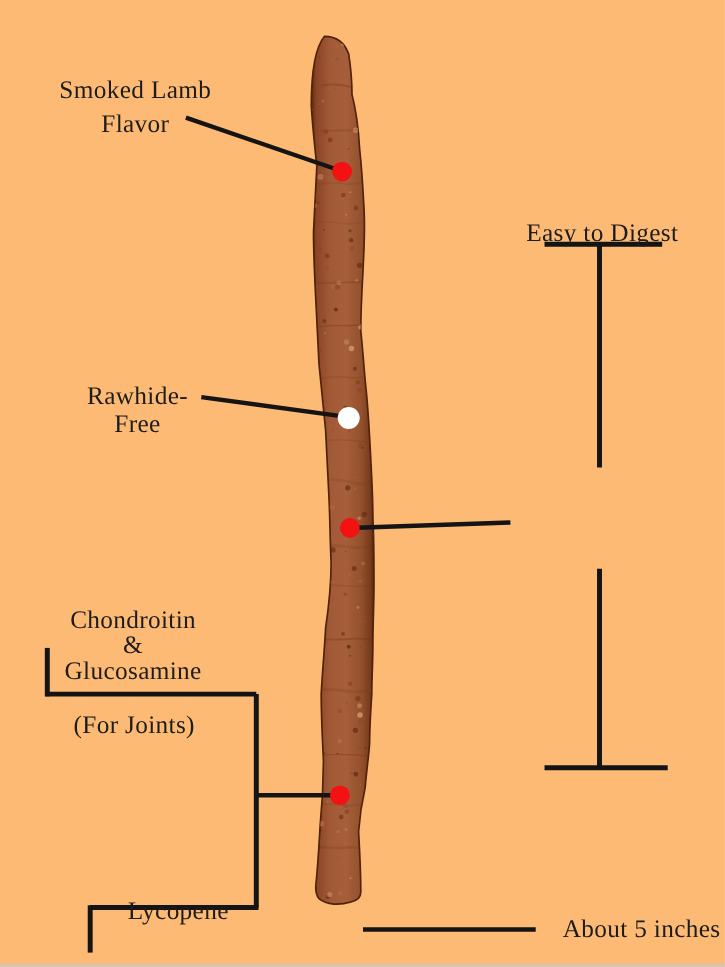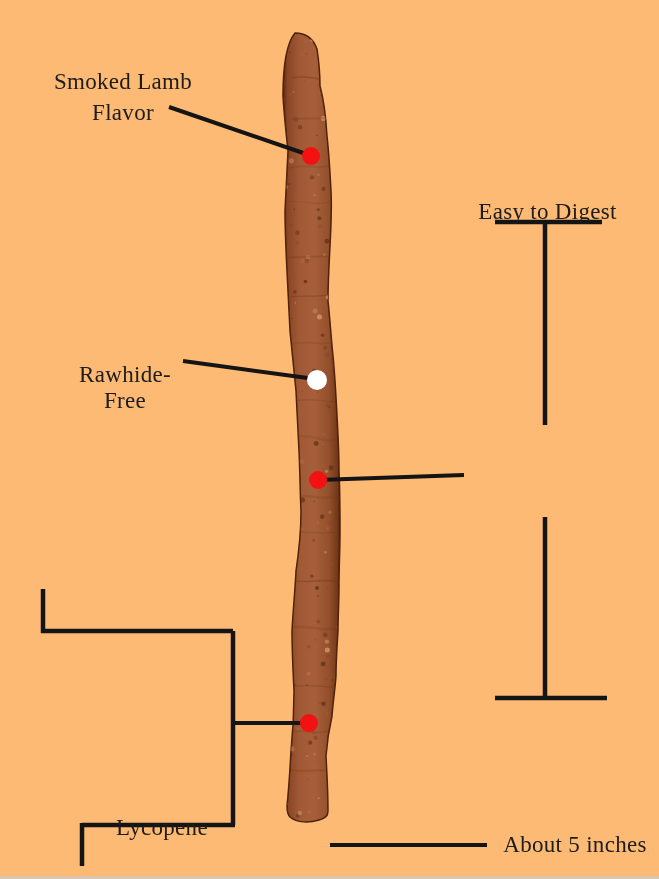--- a/index.html
+++ b/index.html
@@ -12,21 +12,21 @@
   }
   .label{
     position:absolute;
     font-size:23px;
     color:#1c1c1c;
     white-space:pre-line;
     text-align:center;
     line-height:30px;
     letter-spacing:.3px;
   }
-  .label.left-align{text-align:center;}
+  .label.left-align{text-align:right;}
   svg.overlay{position:absolute;left:0;top:0;}
 </style>
 </head>
 <body>
 
 <div id="canvas">
 
   <svg class="overlay" width="659" height="879" viewBox="0 0 659 879">
     <defs>
       <linearGradient id="stickGrad" x1="0" y1="0" x2="1" y2="0">
@@ -290,24 +290,28 @@
     <circle cx="309" cy="723" r="9" fill="#f31111"></circle>
 
     <rect x="0" y="876" width="659" height="3" opacity="0.7" fill="#c9c9c9"></rect>
   </svg>
 
   <div class="label" style="left:28px;top:66px;width:190px;line-height:31px;">Smoked Lamb
 Flavor</div>
 
   <div class="label" style="left:470px;top:197px;width:155px;">Easy to Digest</div>
 
-  <div class="label" style="left:60px;top:347px;width:130px;line-height:26px;margin-top:15px;">Rawhide-Free</div>
-
-
-
+  <div class="label" style="left:60px;top:347px;width:130px;line-height:26px;">Rawhide-Free</div>
+
+
+  <div class="label" style="left:42px;top:552px;width:158px;line-height:23px;">Chondroitin
+&amp;
+Glucosamine</div>
+
+  <div class="label" style="left:42px;top:645px;width:160px;line-height:28px;">(For Joints)</div>
 
 
   <div class="label" style="left:95px;top:815px;width:134px;line-height:26px;">Lycopene</div>
 
 
   <div class="label left-align" style="left:495px;top:832px;width:160px;line-height:26px;">About 5 inches</div>
 
 </div>
 
 </body></html>

